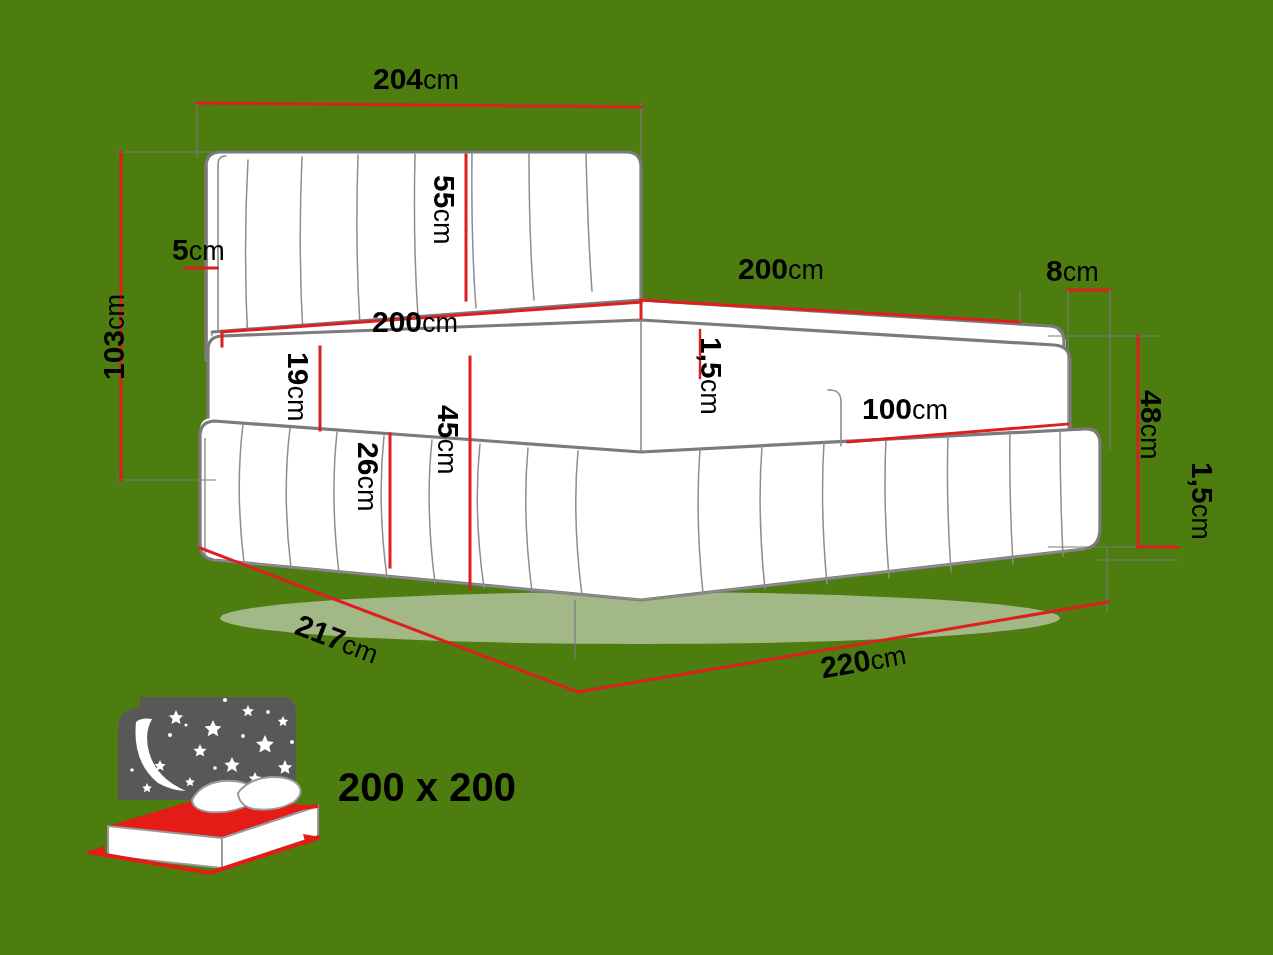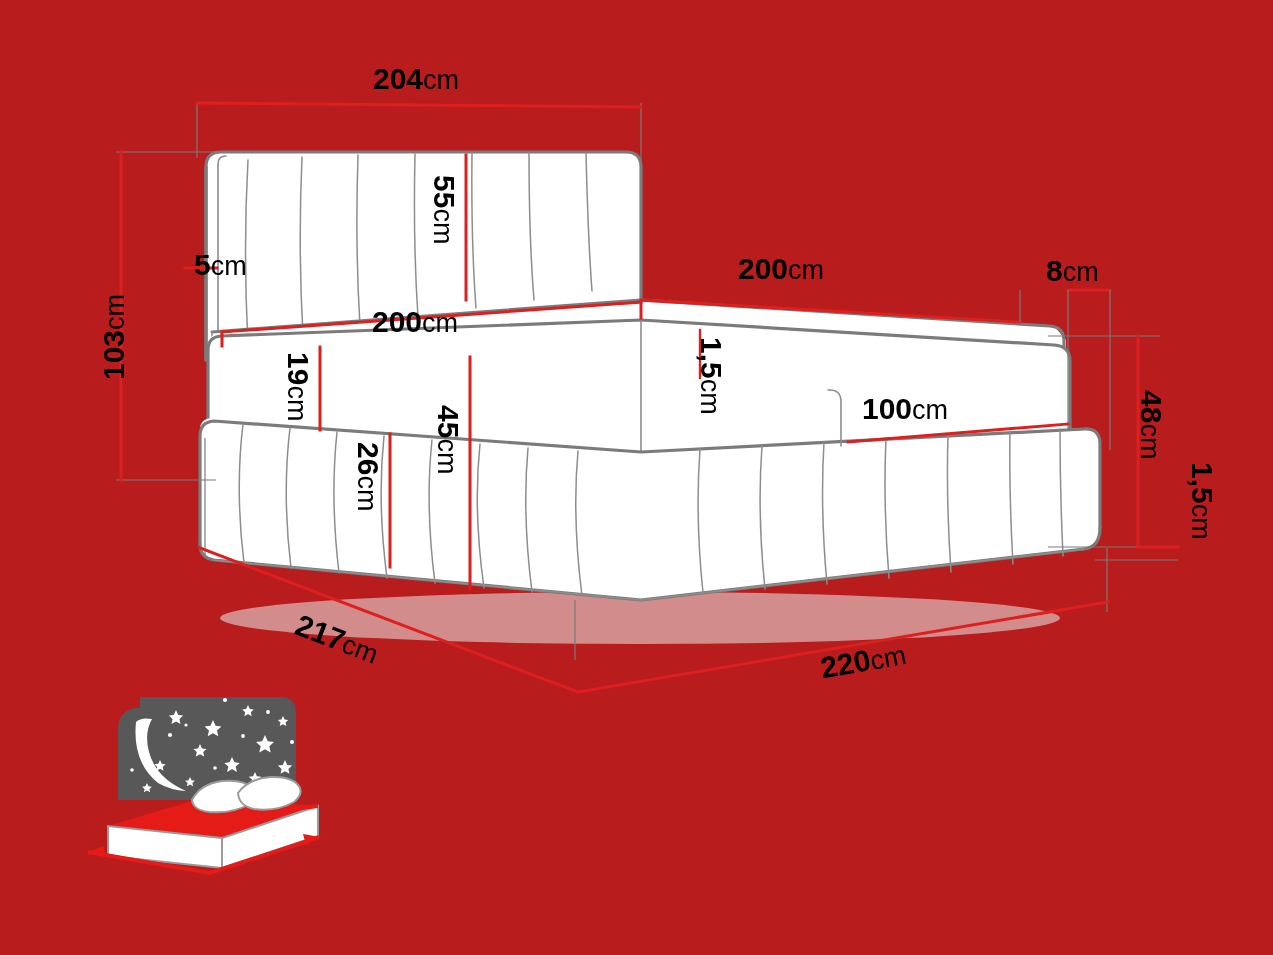--- a/index.html
+++ b/index.html
@@ -10,21 +10,21 @@
   body {
     width: 1273px;
     height: 955px;
     overflow: hidden;
     font-family: "Liberation Sans", sans-serif;
   }
   #stage {
     position: relative;
     width: 1273px;
     height: 955px;
-    background: #b91c1c;
+    background: #4d7c0f;
   }
   svg.layer {
     position: absolute;
     top: 0;
     left: 0;
     width: 1273px;
     height: 955px;
   }
   .dim-text {
     font-family: "Liberation Sans", sans-serif;
@@ -298,21 +298,21 @@
   </svg>
 
   <div style="position:absolute; left:373px; top:62px;">
     <span class="dim-text dim-num">204</span><span class="dim-text dim-unit">cm</span>
   </div>
 
   <div style="position:absolute; left:461px; top:175px; transform:rotate(90deg); transform-origin:0 0; white-space:nowrap;">
     <span class="dim-text dim-num">55</span><span class="dim-text dim-unit">cm</span>
   </div>
 
-  <div style="position:absolute; left:172px; top:248px; white-space:nowrap;margin-left:22px;">
+  <div style="position:absolute; left:172px; top:233px; white-space:nowrap;">
     <span class="dim-text dim-num">5</span><span class="dim-text dim-unit">cm</span>
   </div>
 
   <div style="position:absolute; left:97px; top:380px; transform:rotate(-90deg); transform-origin:0 0; white-space:nowrap;">
     <span class="dim-text dim-num">103</span><span class="dim-text dim-unit">cm</span>
   </div>
 
   <div style="position:absolute; left:372px; top:305px; white-space:nowrap;">
     <span class="dim-text dim-num">200</span><span class="dim-text dim-unit">cm</span>
   </div>
@@ -354,14 +354,15 @@
   </div>
 
   <div style="position:absolute; left:303px; top:608px; transform:rotate(21deg); transform-origin:0 0; white-space:nowrap;">
     <span class="dim-text dim-num">217</span><span class="dim-text dim-unit">cm</span>
   </div>
 
   <div style="position:absolute; left:818px; top:652px; transform:rotate(-10deg); transform-origin:0 0; white-space:nowrap;">
     <span class="dim-text dim-num">220</span><span class="dim-text dim-unit">cm</span>
   </div>
 
+  <div class="size-label" style="position:absolute; left:338px; top:765px; white-space:nowrap;">200 x 200</div>
 
 </div>
 
 </body></html>

